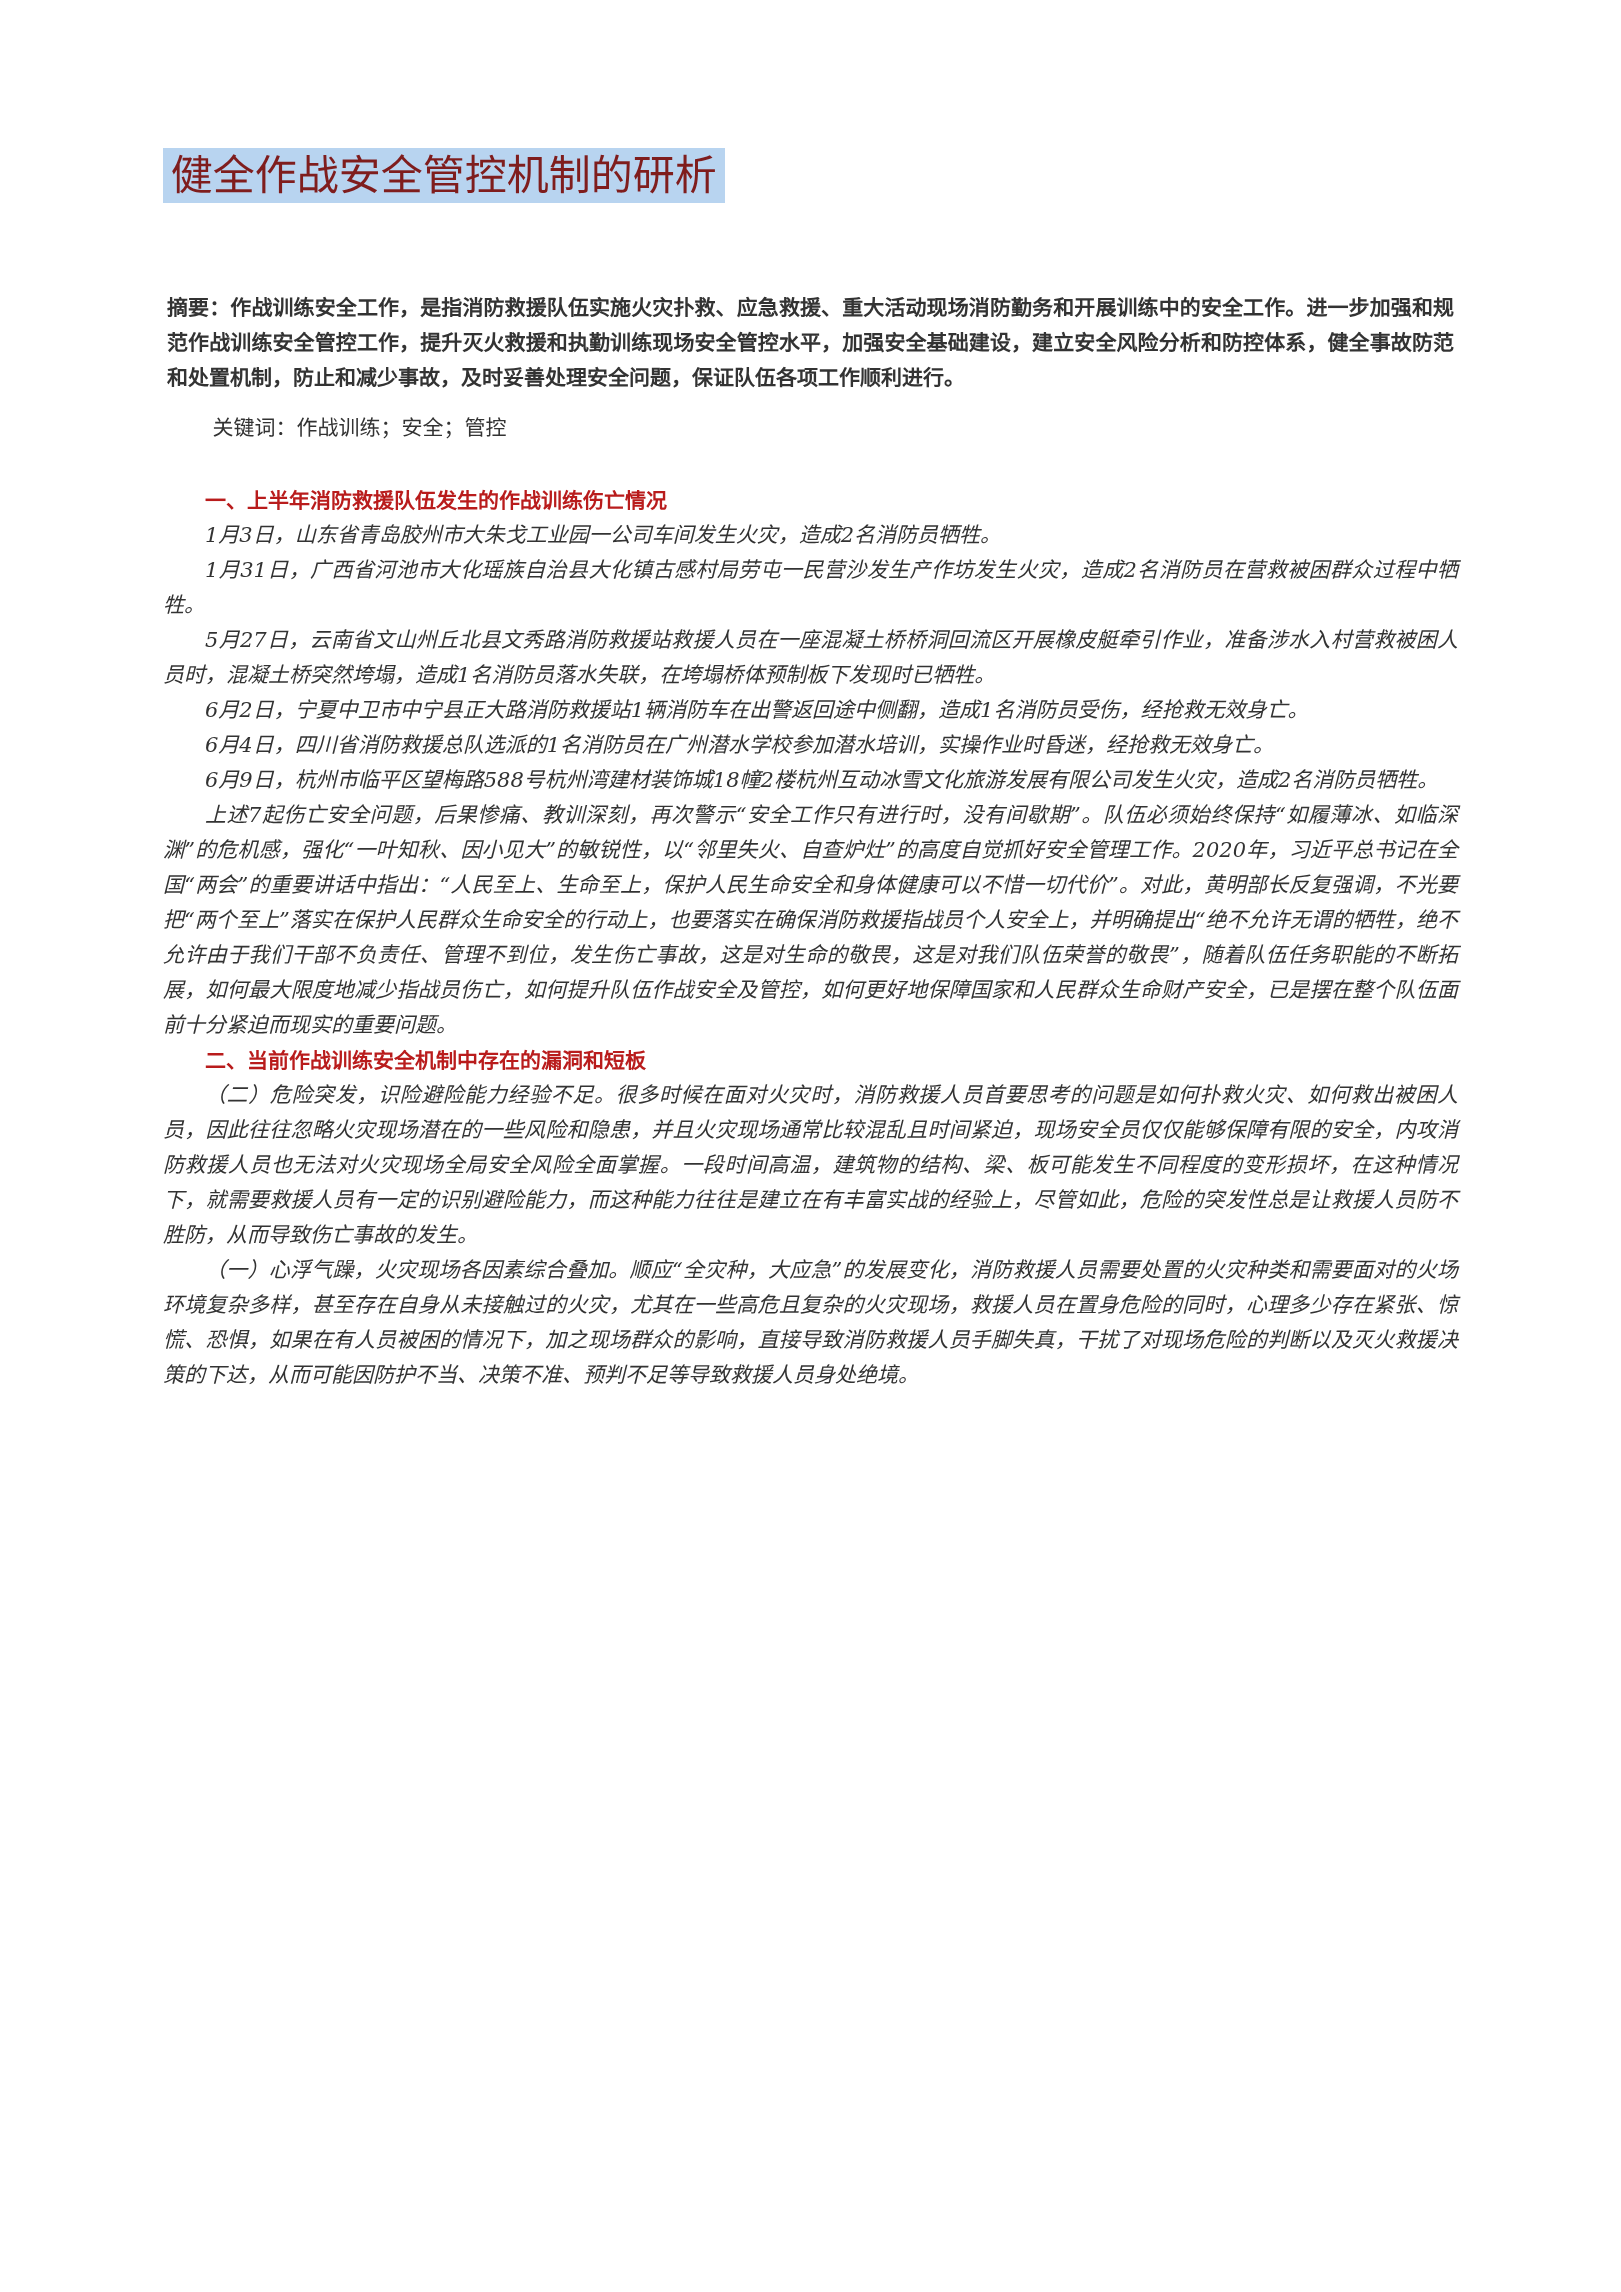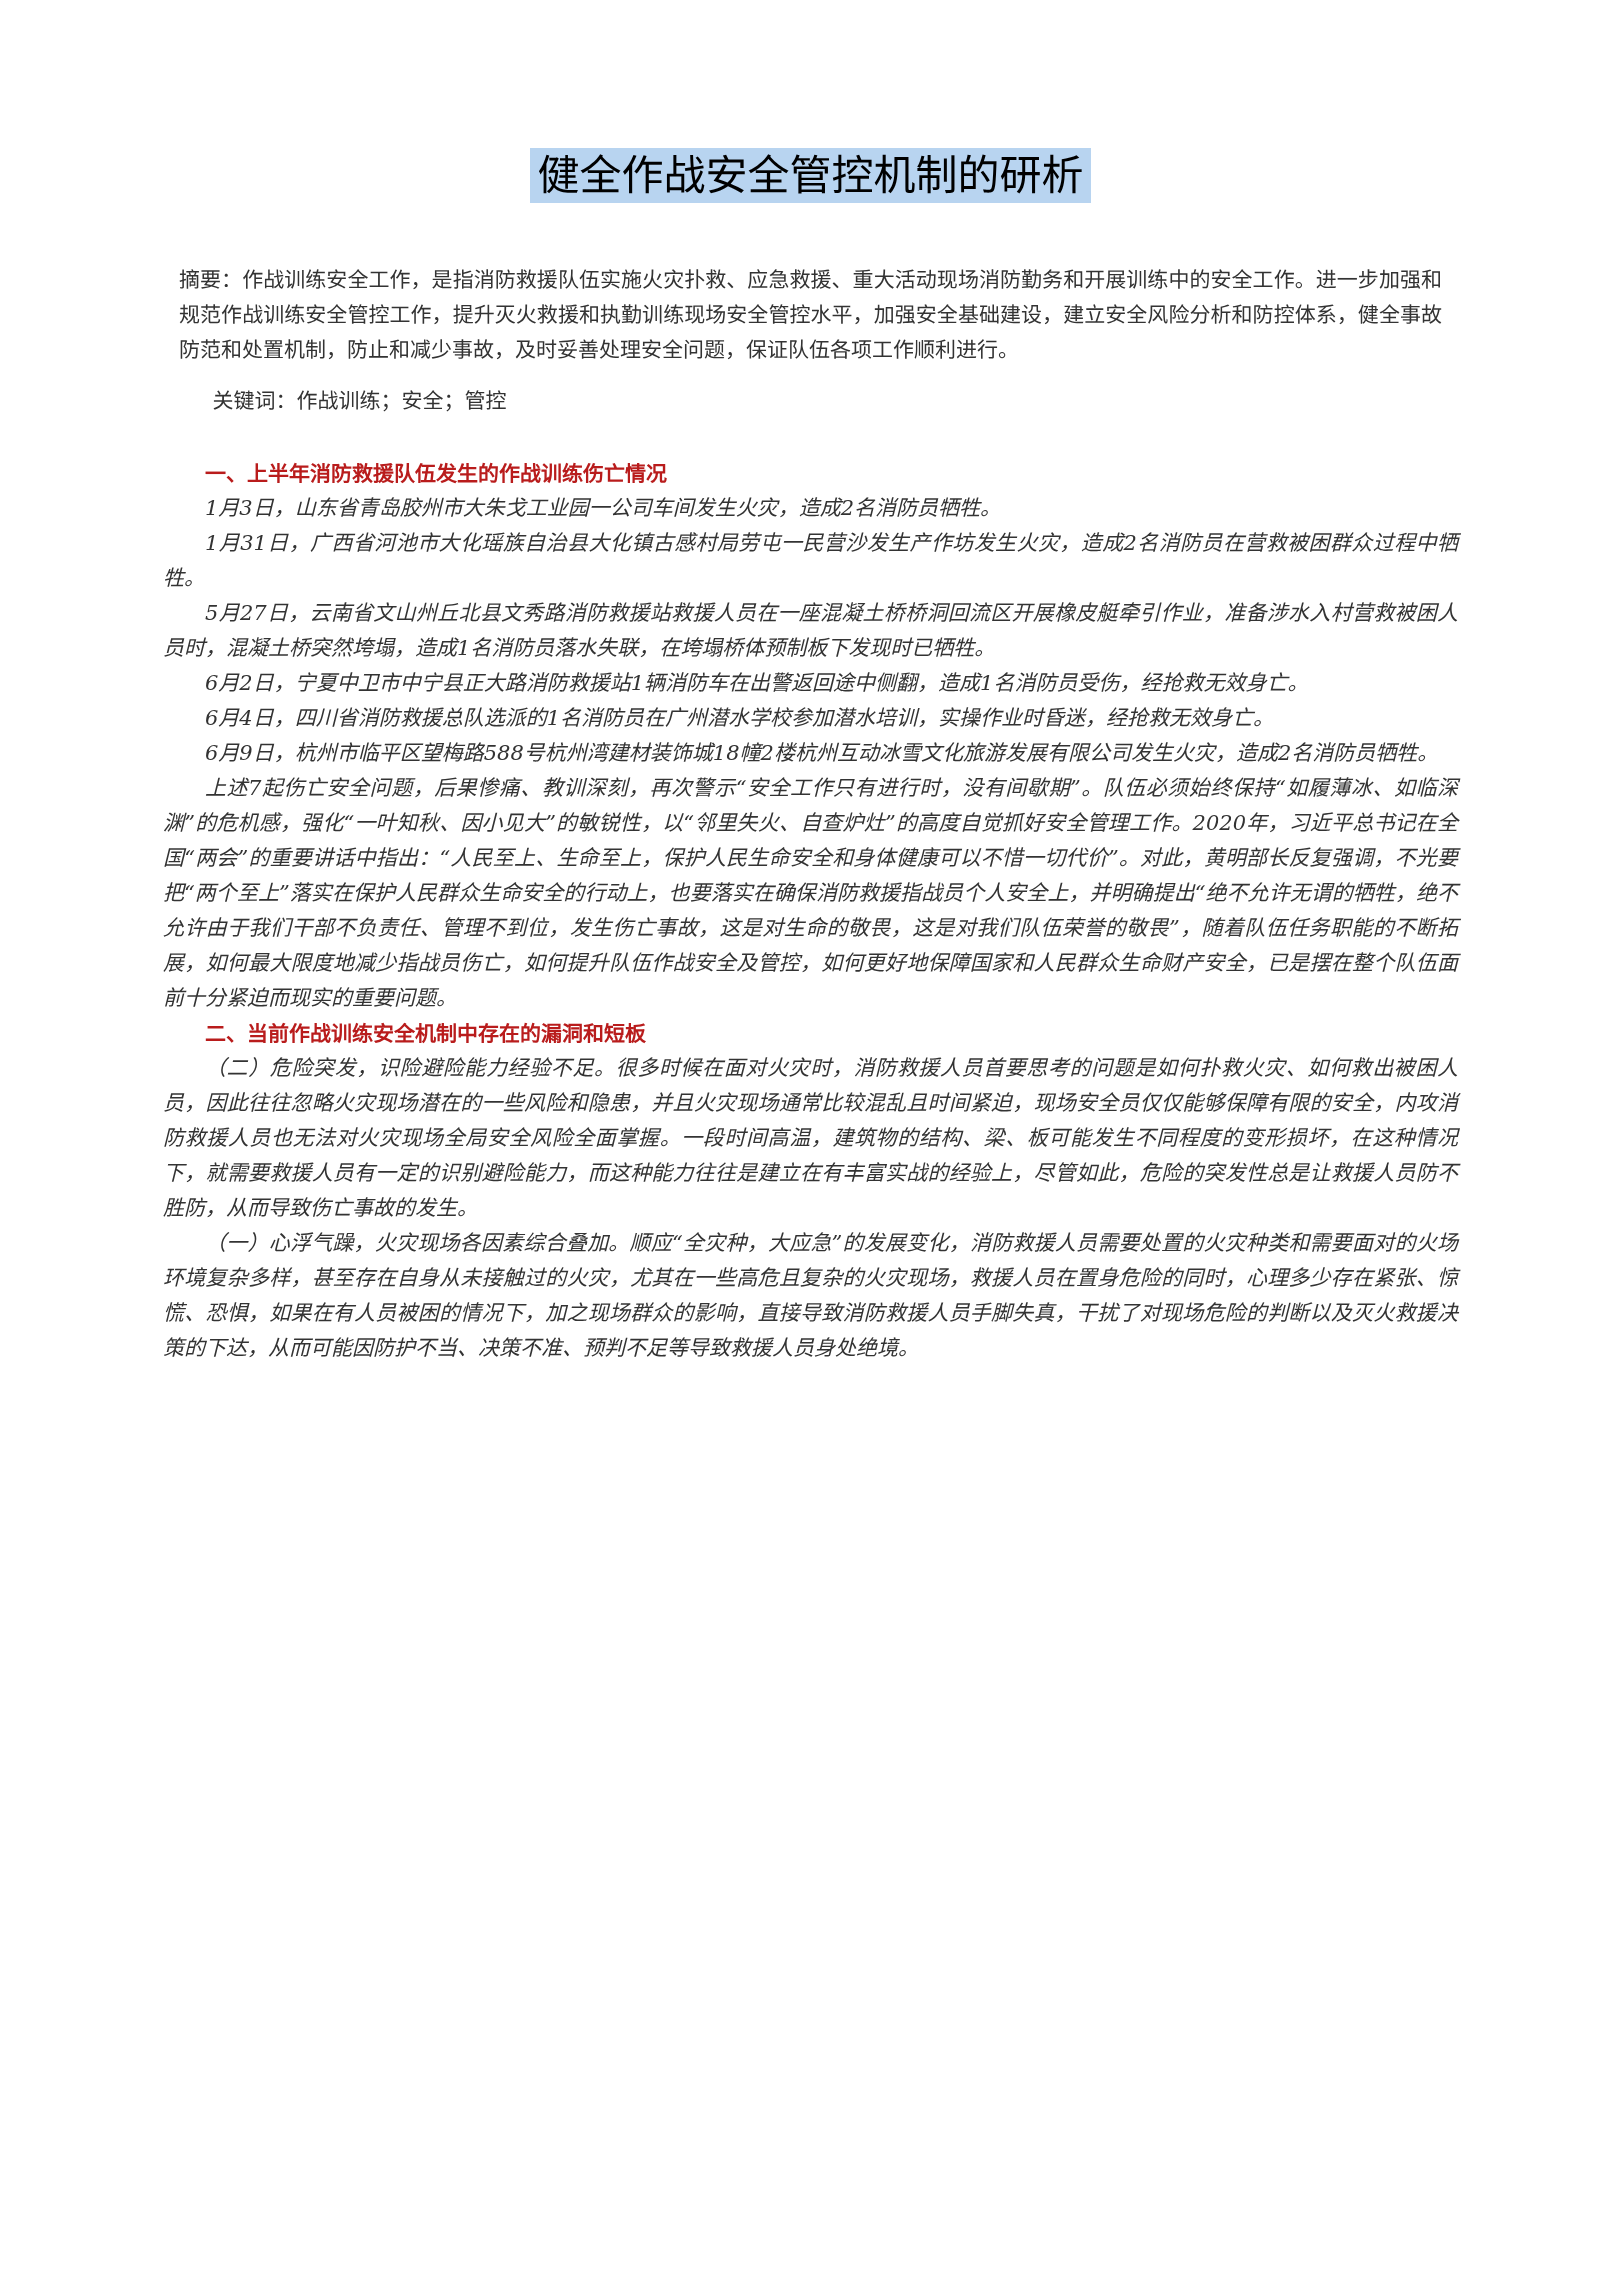--- a/index.html
+++ b/index.html
@@ -15,34 +15,35 @@
     margin: 0 auto;
     padding: 145px 163px 98px 163px;
     background: #ffffff;
     font-family: "DejaVu Serif", "Liberation Serif", serif;
     color: #333333;
     font-size: 21px;
     line-height: 35px;
     text-align: justify;
   }
   .doc-title {
-    text-align: center;
+    text-align: left;
     font-size: 42px;
     line-height: 61px;
     font-weight: 400;
-    margin: 0 0 57px 0;
-    color: #000000;
+    margin: 0 0 84px 0;
+    color: #7f1d1d;
   }
   .title-highlight {
     background: #b8d4f0;
     padding: 2.9px 7.8px;
   }
   .abstract {
-    margin: 16px;
+    margin: 4px;
     text-indent: 0;
+    font-weight: bold;
   }
   .keywords {
     margin: 16px;
     text-indent: 1.6em;
   }
   .section-heading {
     margin: 0;
     text-indent: 2em;
     font-weight: 700;
     color: #b91c1c;

